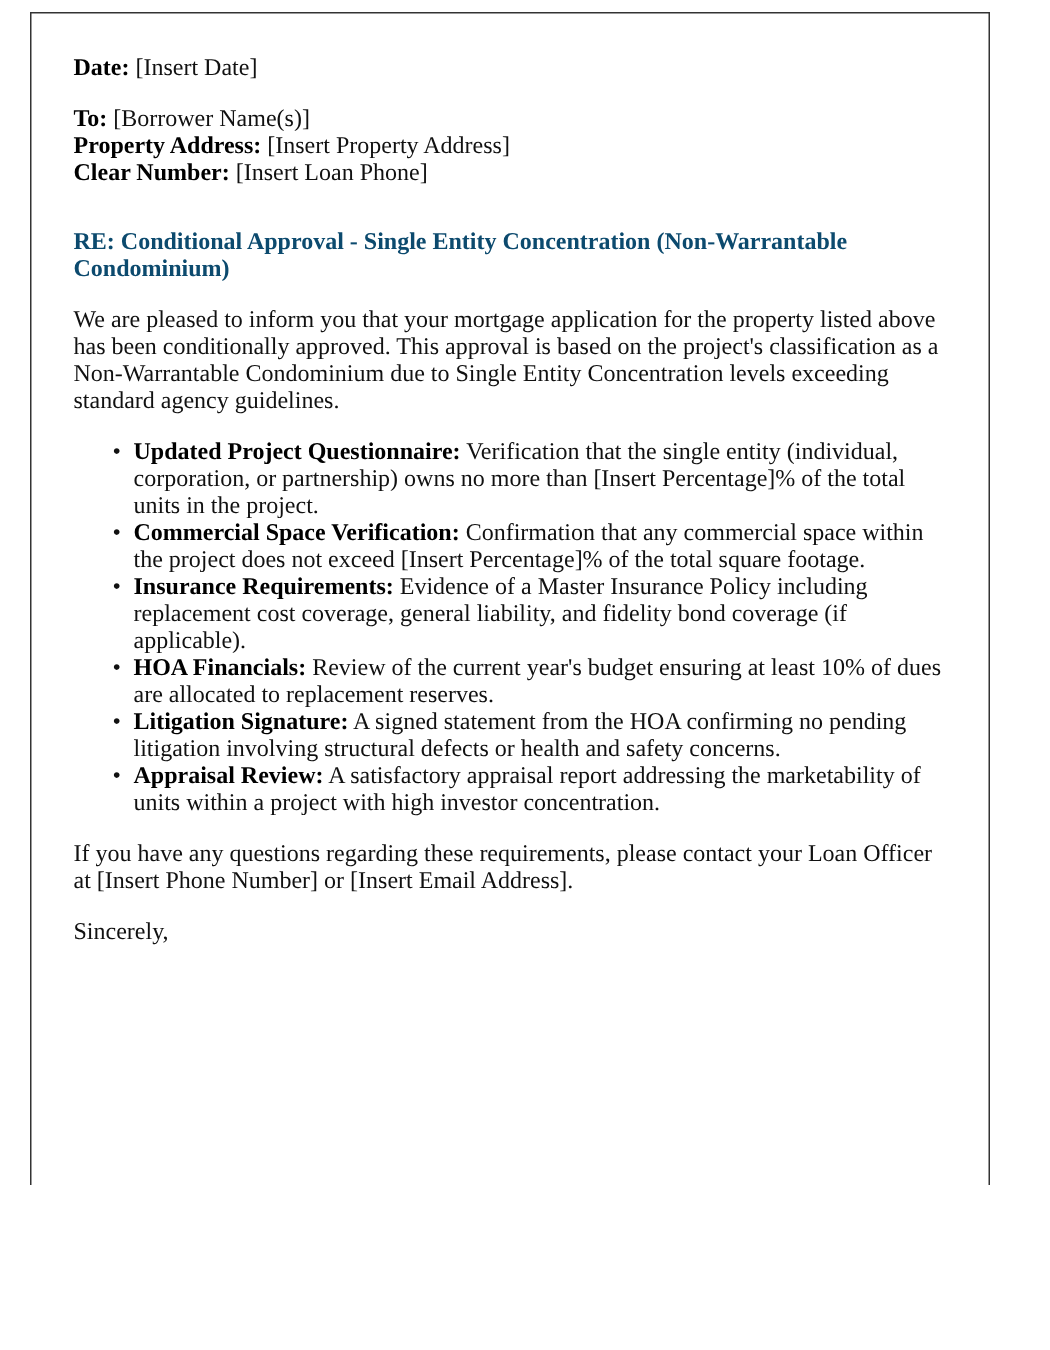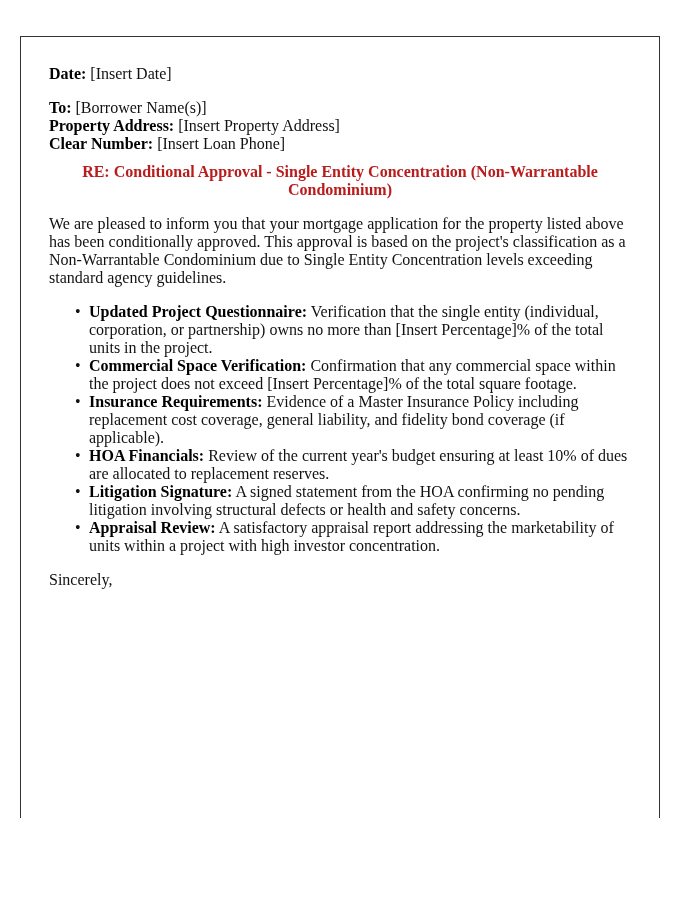--- a/index.html
+++ b/index.html
@@ -12,47 +12,46 @@
     }
     body {
       font-family: "Liberation Serif", serif;
       font-size: 16px;
       line-height: 18px;
       color: #111111;
     }
     .letter {
       position: absolute;
       left: 20px;
-      top: 36px;
+      top: 8px;
       width: 640px;
       height: 782px;
       border-top: 1.5px solid #333333;
       border-left: 1.5px solid #333333;
       border-right: 1.5px solid #333333;
       box-sizing: border-box;
       padding: 28px 28px 0 28px;
       overflow: hidden;
     }
     p {
       margin: 0 0 16px 0;
     }
     .header-lines p {
       margin: 0;
     }
     .header-lines {
-      margin: 0 0 10px 0;
+      margin: 0 0 28px 0;
     }
     b {
       font-weight: bold;
       color: #000000;
     }
     .re-line {
       font-weight: bold;
-      color: #b91c1c;
-      text-align: center;
+      color: #0c4a6e;
     }
     ul {
       margin: 0 0 16px 0;
       padding: 0 0 0 40px;
       list-style: none;
     }
     ul li {
       position: relative;
       margin: 0;
     }
@@ -122,17 +121,18 @@
       <span>A signed statement from the HOA confirming no pending litigation involving structural defects or health and safety concerns.</span>
     </li>
     <li>
       <span class="bullet">•</span>
       <b>Appraisal Review:</b>
       <span>A satisfactory appraisal report addressing the marketability of units within a project with high investor concentration.</span>
     </li>
   </ul>
 
 
+  <p>If you have any questions regarding these requirements, please contact your Loan Officer at [Insert Phone Number] or [Insert Email Address].</p>
 
   <p>Sincerely,</p>
 
 
 </div>
 
 </body></html>

